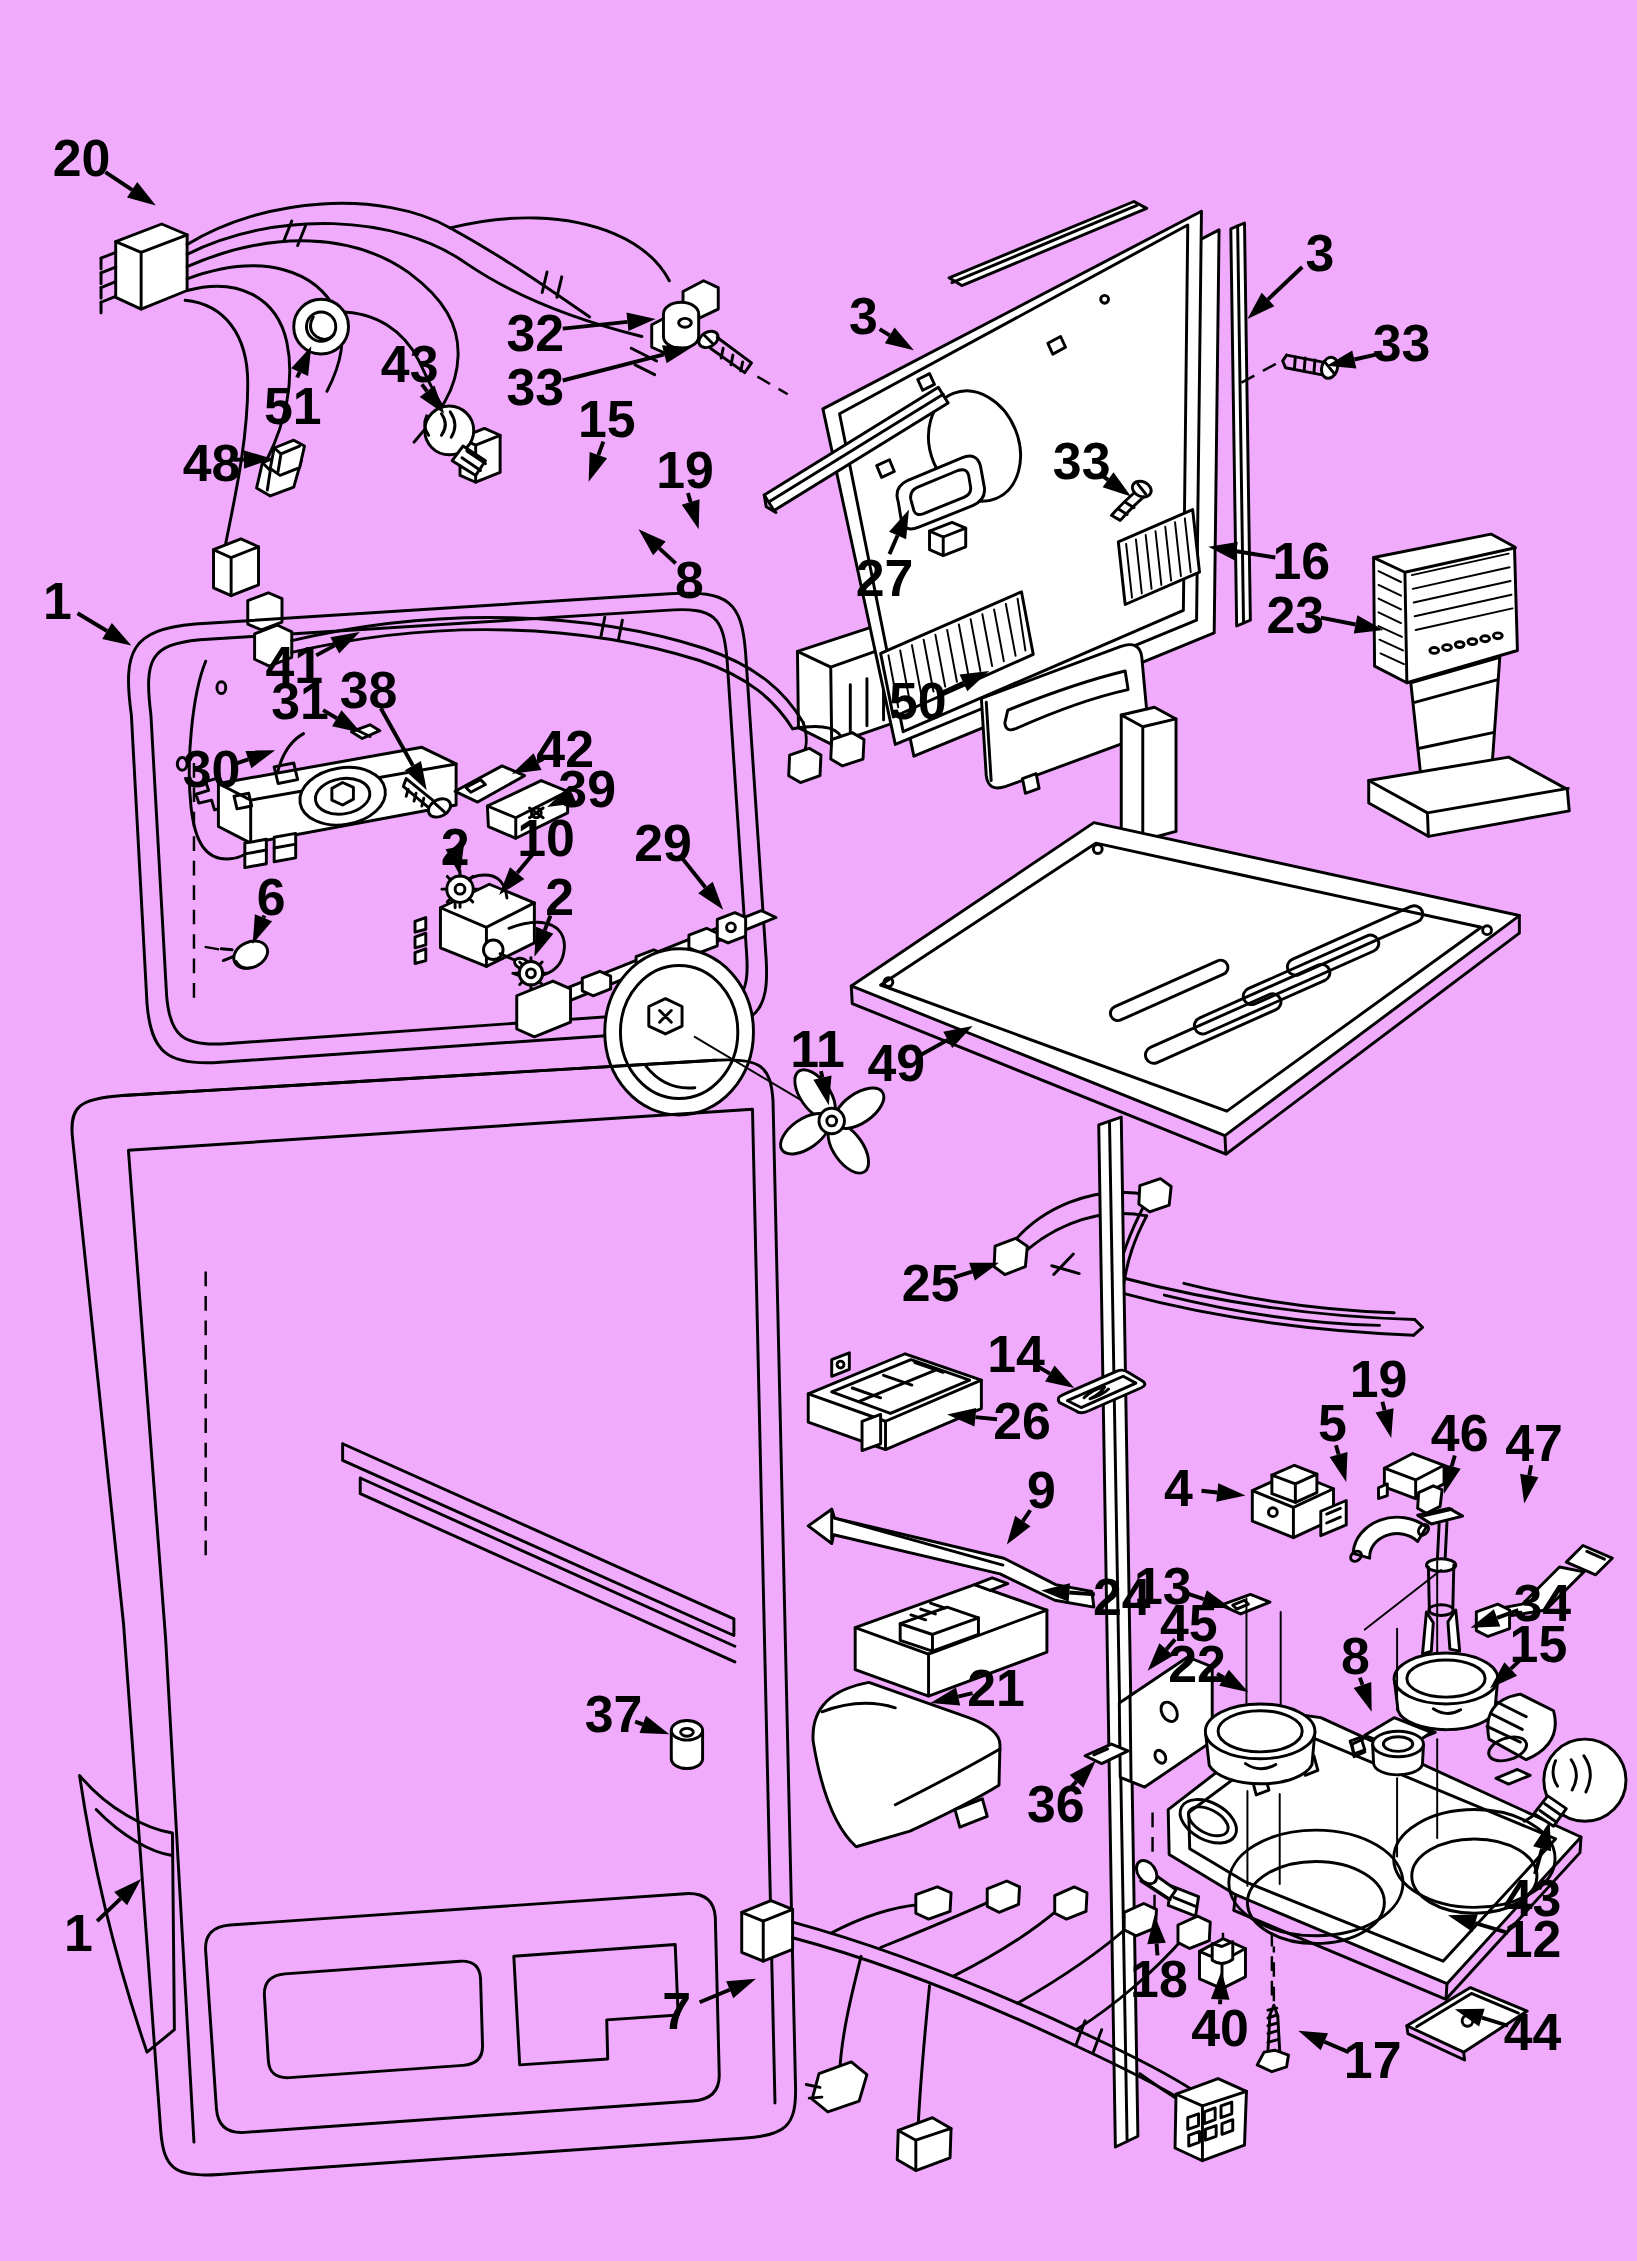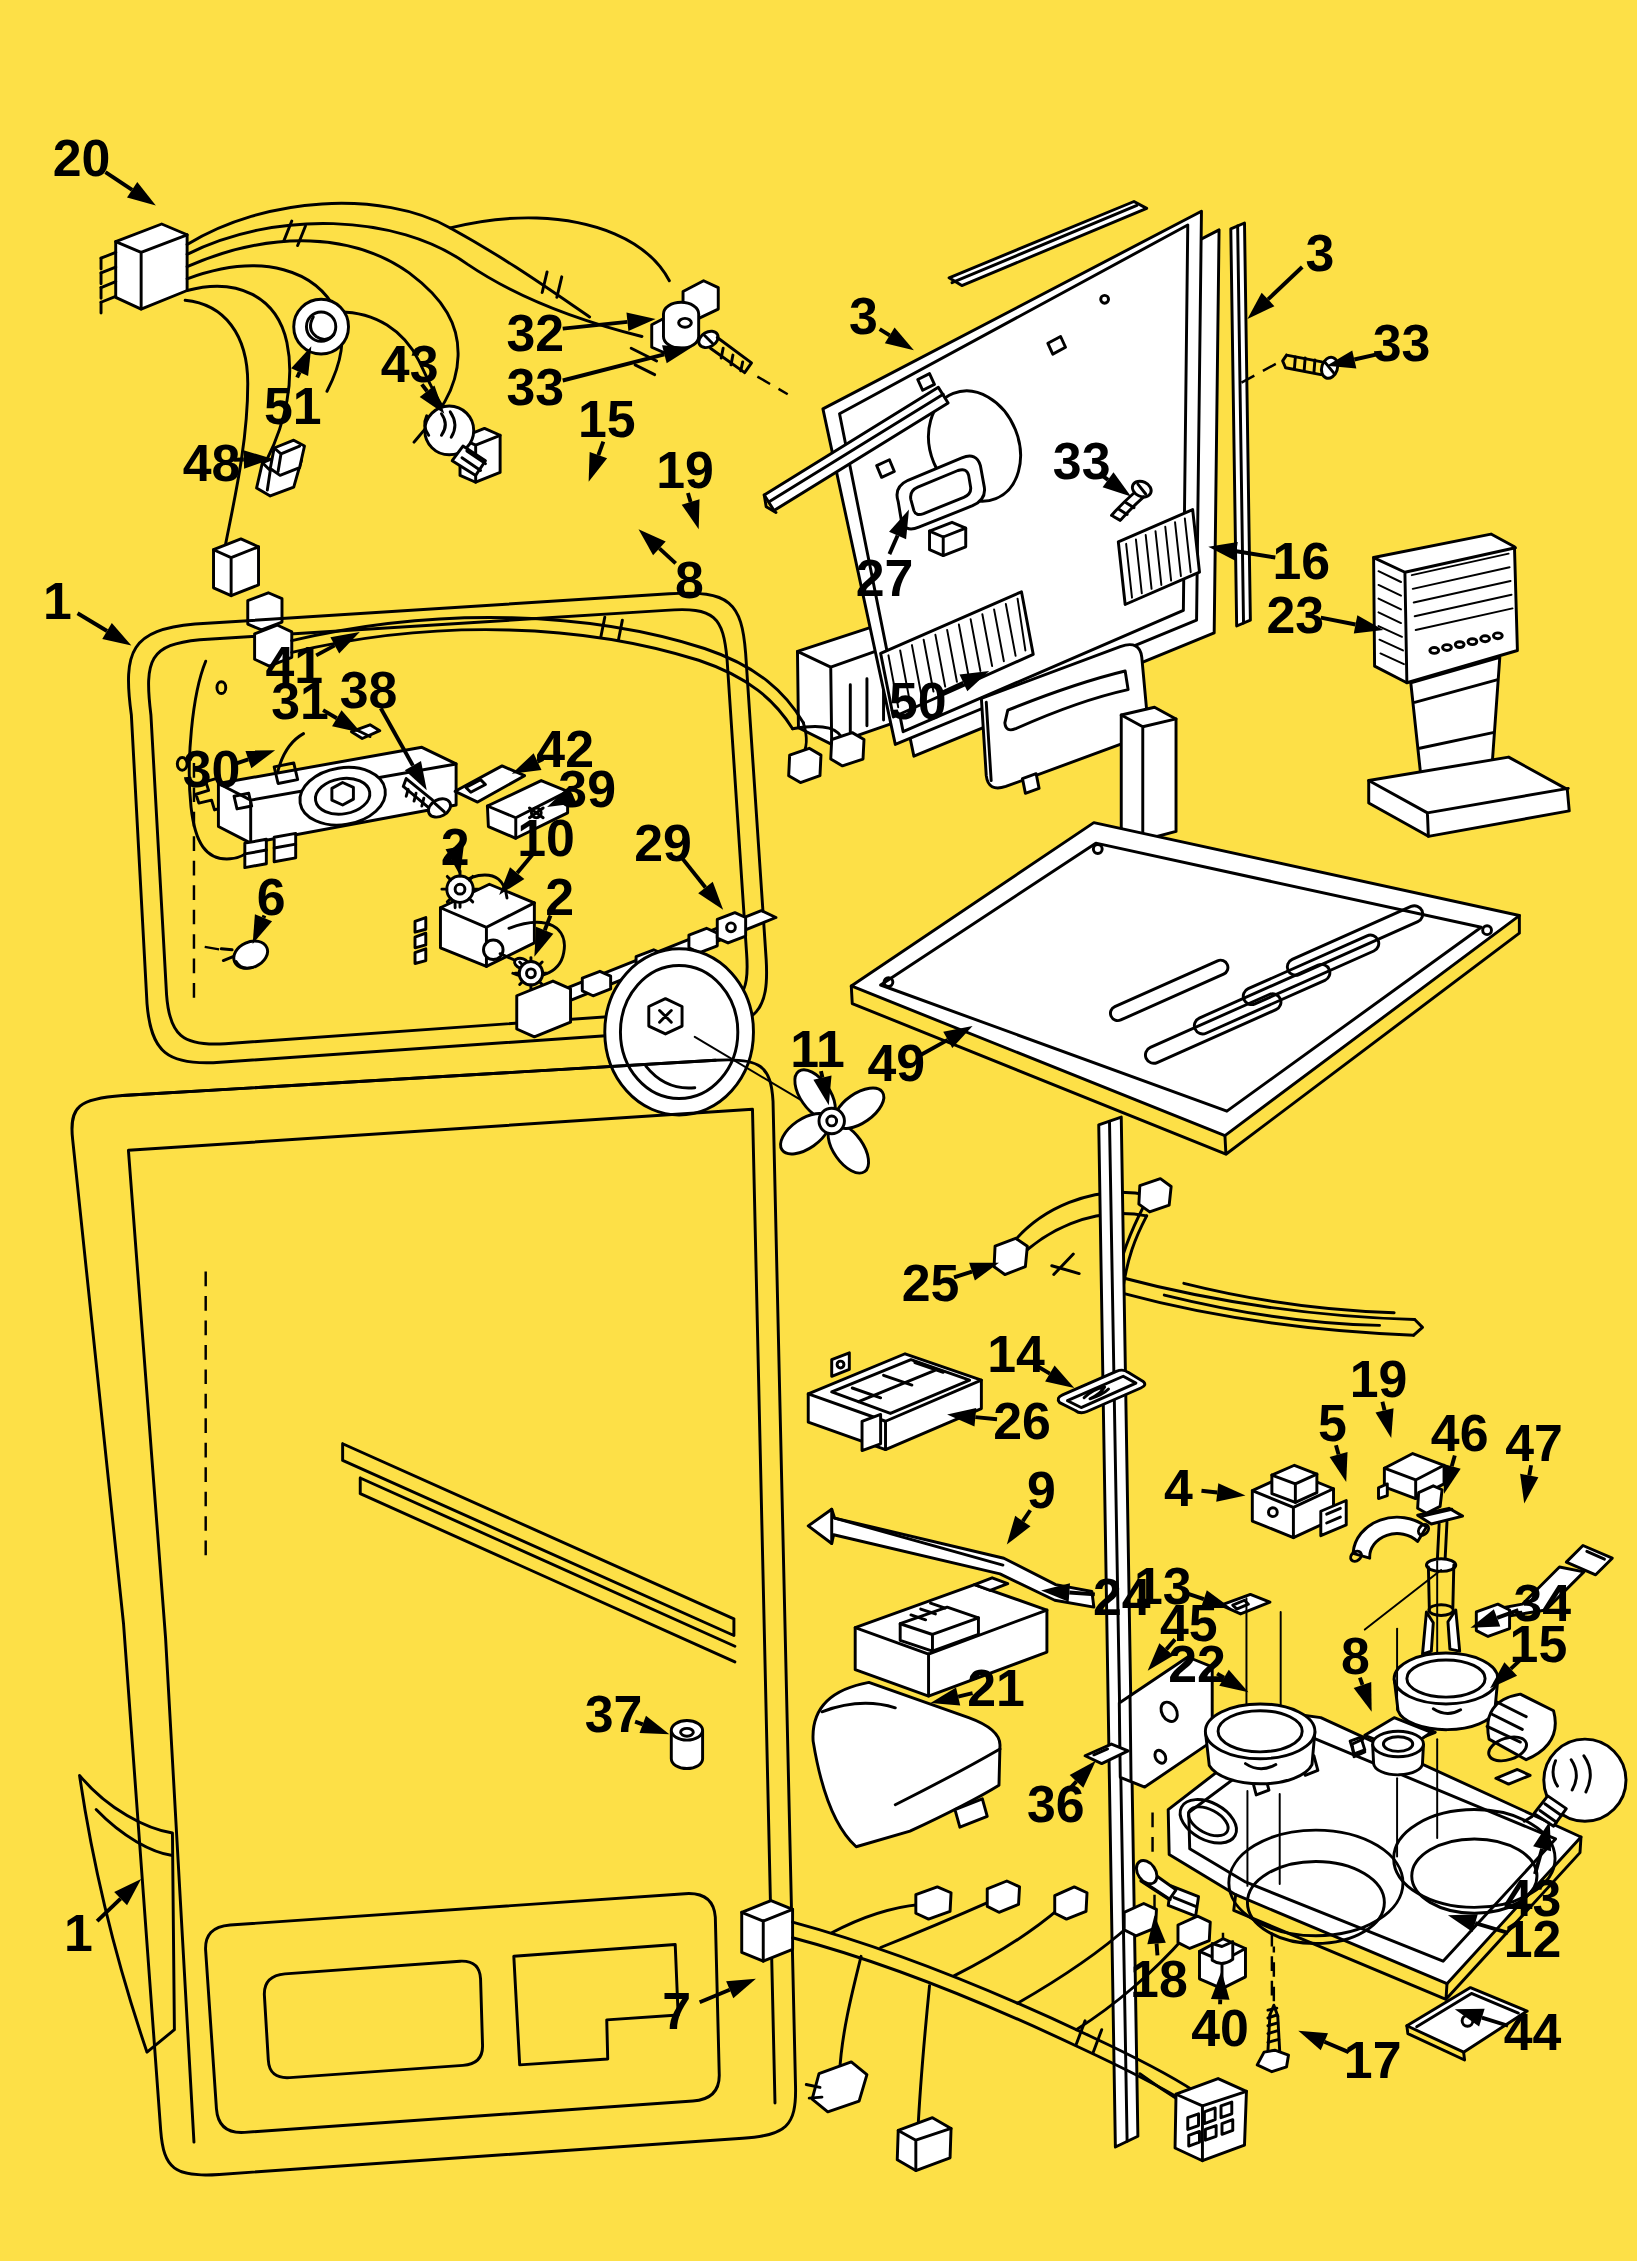--- a/index.html
+++ b/index.html
@@ -1,17 +1,17 @@
 <!DOCTYPE html>
 <html style="font-size:7.8px"><head>
 <meta charset="utf-8">
 <style>
   html,body{margin:0;padding:0;background:#ffffff;}
   body{width:1638px;height:2261px;position:relative;font-family:"Liberation Sans",sans-serif;}
-  #stage{position:absolute;left:0;top:0;width:1638px;height:2261px;background:#fde047;}
+  #stage{position:absolute;left:0;top:0;width:1638px;height:2261px;background:#f0abfc;}
   svg{display:block;}
   .ln{fill:none;stroke:#000;stroke-width:6;stroke-linecap:round;stroke-linejoin:round;}
   .fw{fill:#fff;stroke:#000;stroke-width:6;stroke-linejoin:round;}
   .thin{fill:none;stroke:#000;stroke-width:4;stroke-linecap:round;}
   .hatch{fill:none;stroke:#000;stroke-width:4;stroke-linecap:round;}
   .dsh{fill:none;stroke:#000;stroke-width:5;stroke-dasharray:30 20;}
   .arrow-line{stroke:#000;stroke-width:8;fill:none;}
   .arrow-head{fill:#000;stroke:none;}
   .co{font-family:"Liberation Sans",sans-serif;font-weight:700;font-size:106px;fill:#000;}
 </style>

